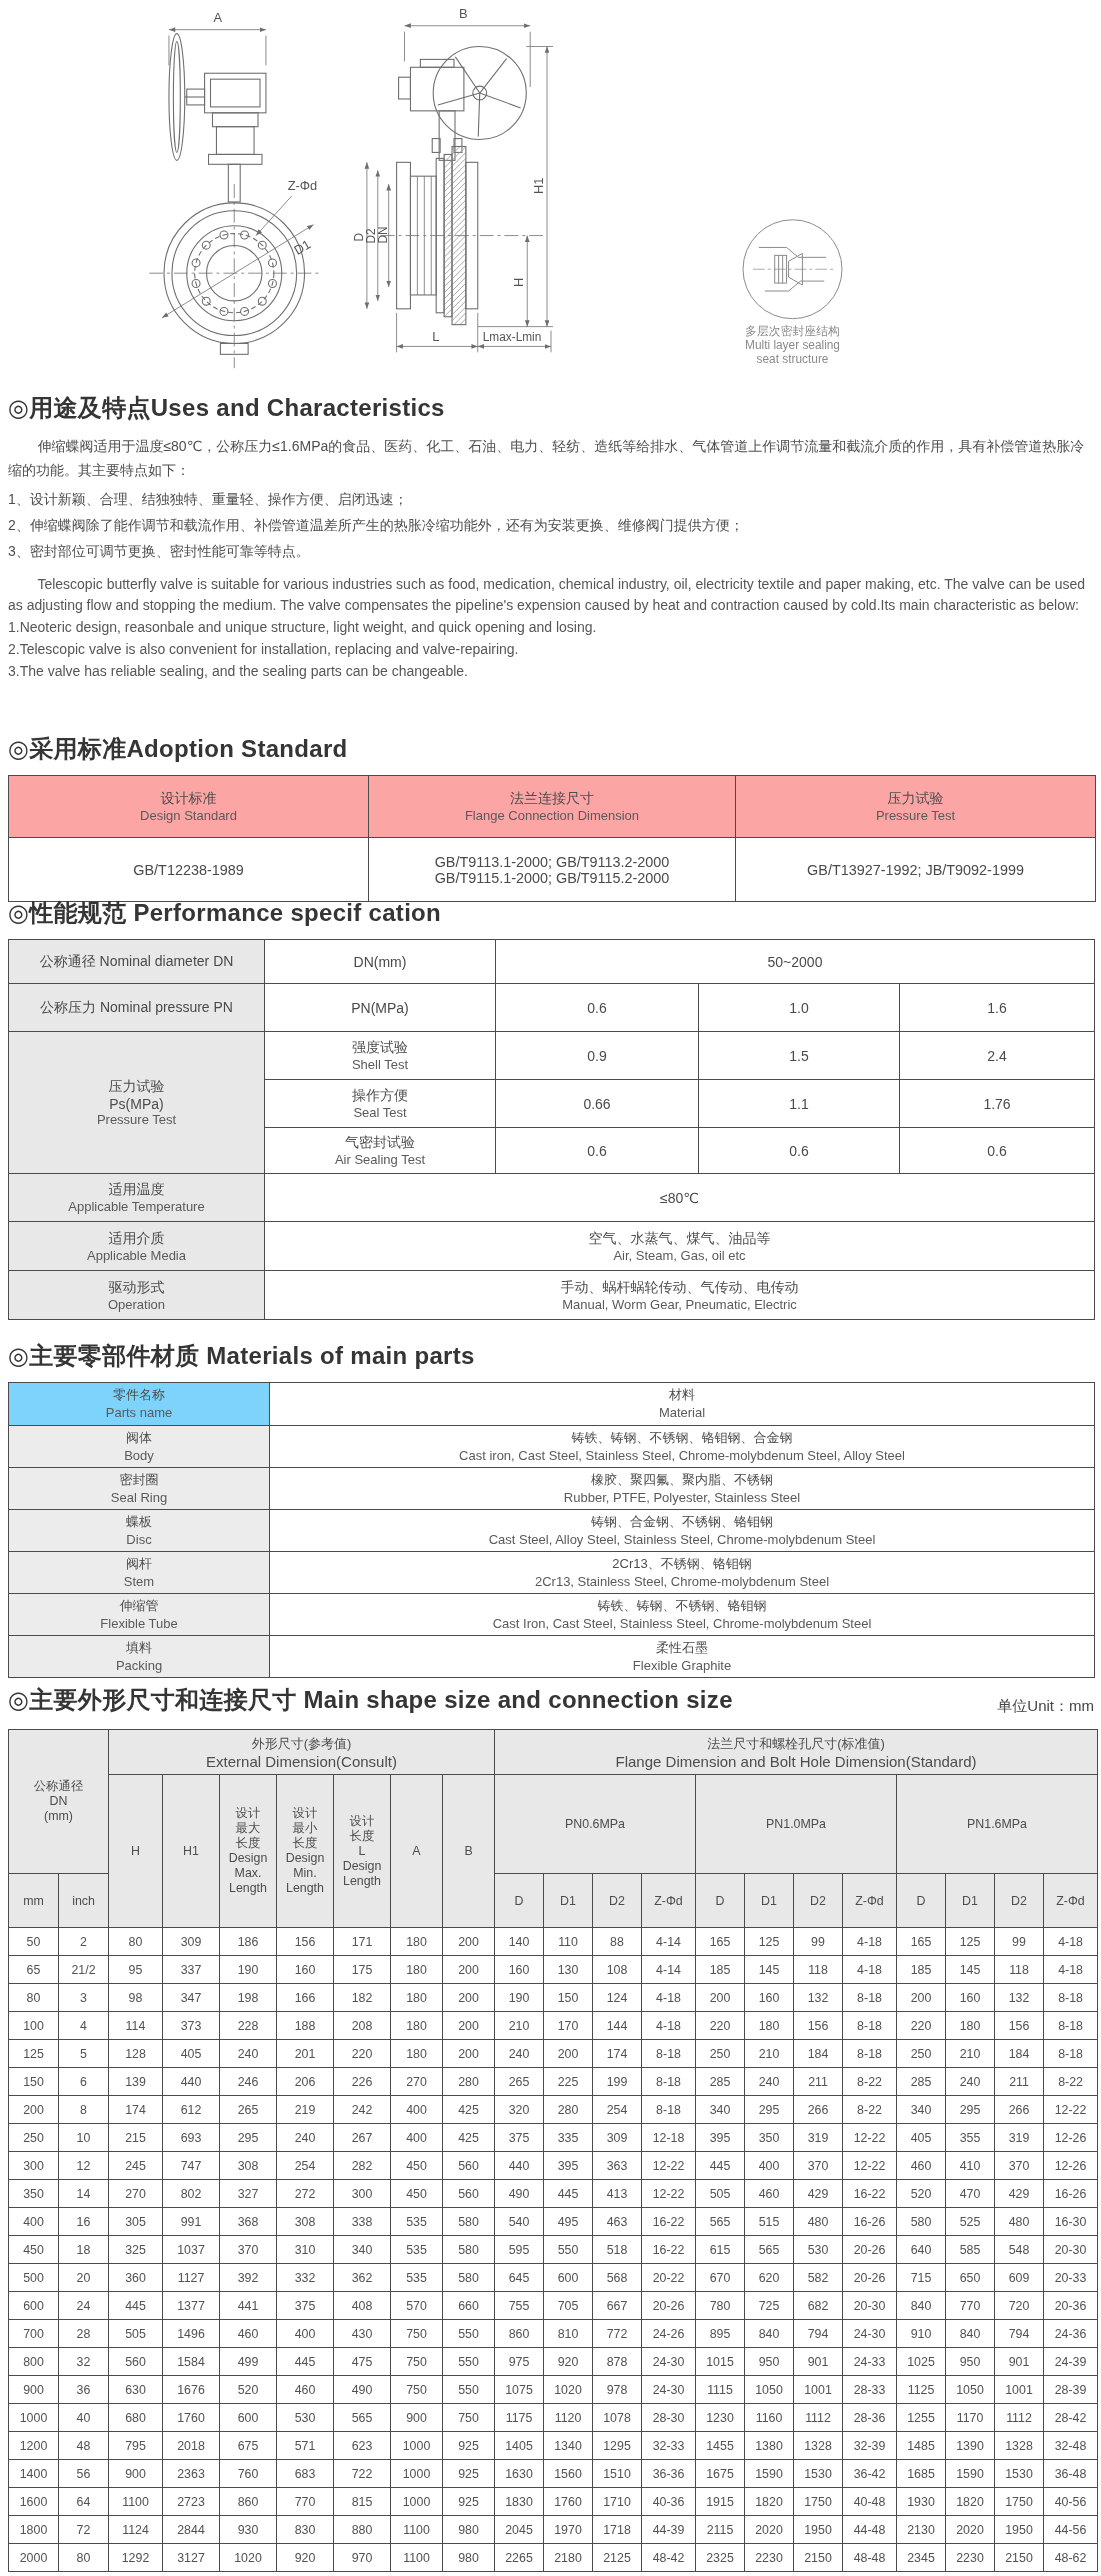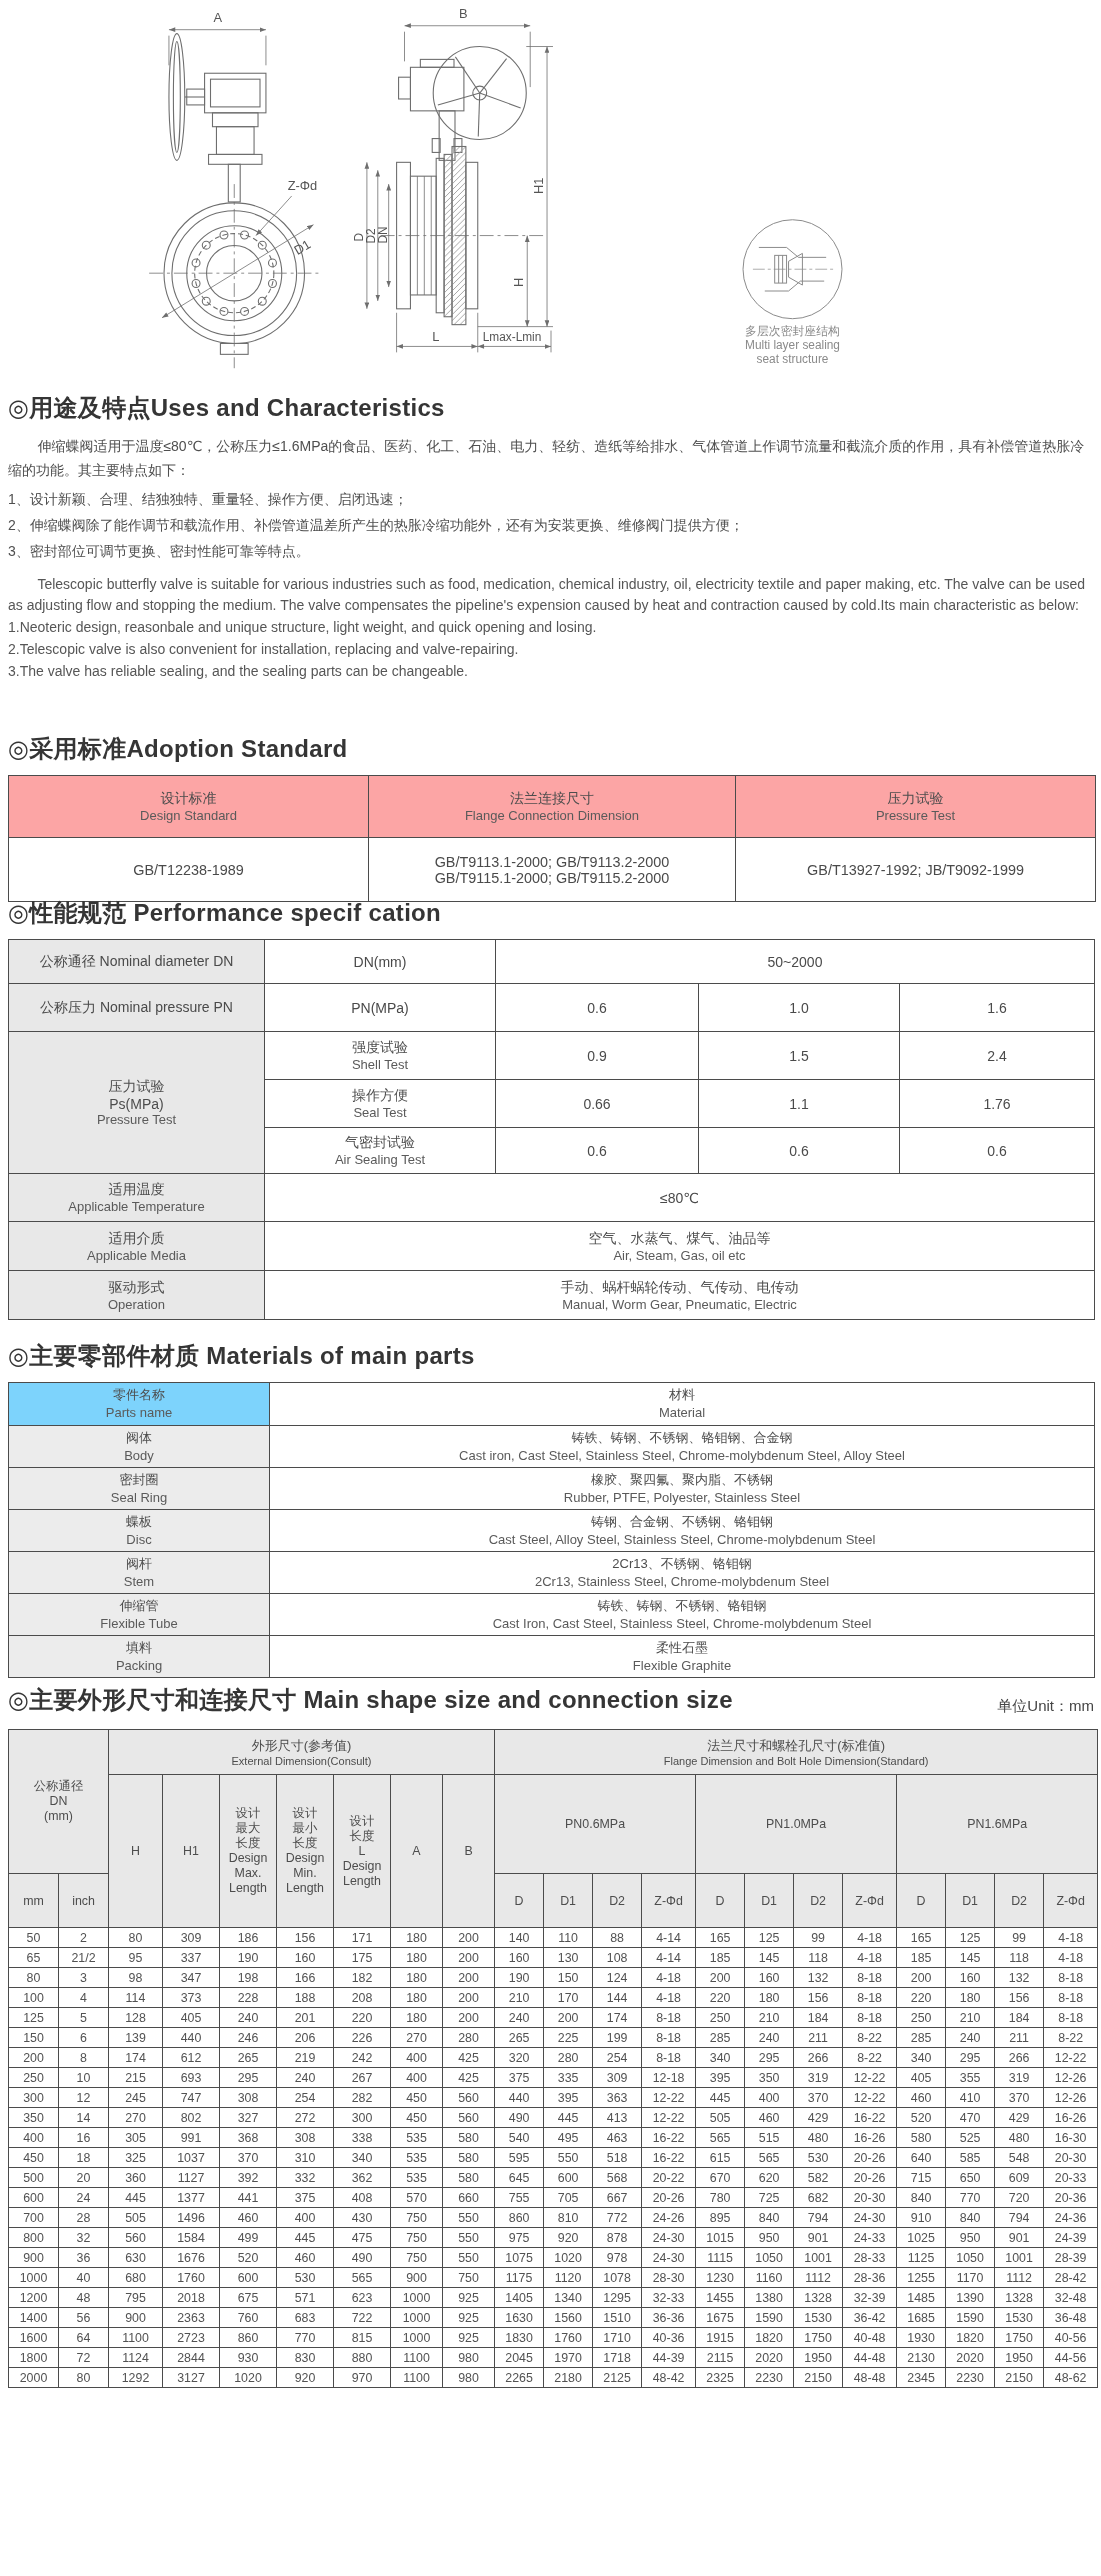--- a/index.html
+++ b/index.html
@@ -26,23 +26,23 @@
   
   #t-mat th{height:40px;}
   #t-mat td{height:39px;}
   #t-mat .cn,#t-mat .en{font-size:13px;line-height:18px;}
   #t-mat td:first-child{background:#ececec;}
   #t-mat th:first-child{background:#7dd3fc;}
   
   #t-dim th{background:#e8e8e8;font-size:12.4px;color:#4d4d4d;}
   #t-dim .pre{white-space:pre-line;line-height:15px;}
   #t-dim thead tr.h45{height:45px;} #t-dim thead tr.h100{height:99px;} #t-dim thead tr.h55{height:54px;}
-  #t-dim tbody tr{height:20px;margin-left:9px;}
+  #t-dim tbody tr{height:28px;margin-left:9px;}
   #t-dim tbody td{font-size:12.4px;padding:0 1px;color:#525252;}
-  #t-dim .hdr-cn{font-size:13px;} #t-dim .hdr-en{font-size:11px;}
+  #t-dim .hdr-cn{font-size:13px;} #t-dim .hdr-en{font-size:15px;}
   .dim-head{display:flex;justify-content:space-between;align-items:flex-end;}
   .unit{font-size:15px;color:#454545;}
   svg text{font-family:"Liberation Sans","DejaVu Sans",sans-serif;}
 </style>
 </head>
 <body>
 
 <div class="page">
 
   <svg width="1102" height="388" viewBox="0 0 1112 392" style="position:absolute;top:0;left:0;">

